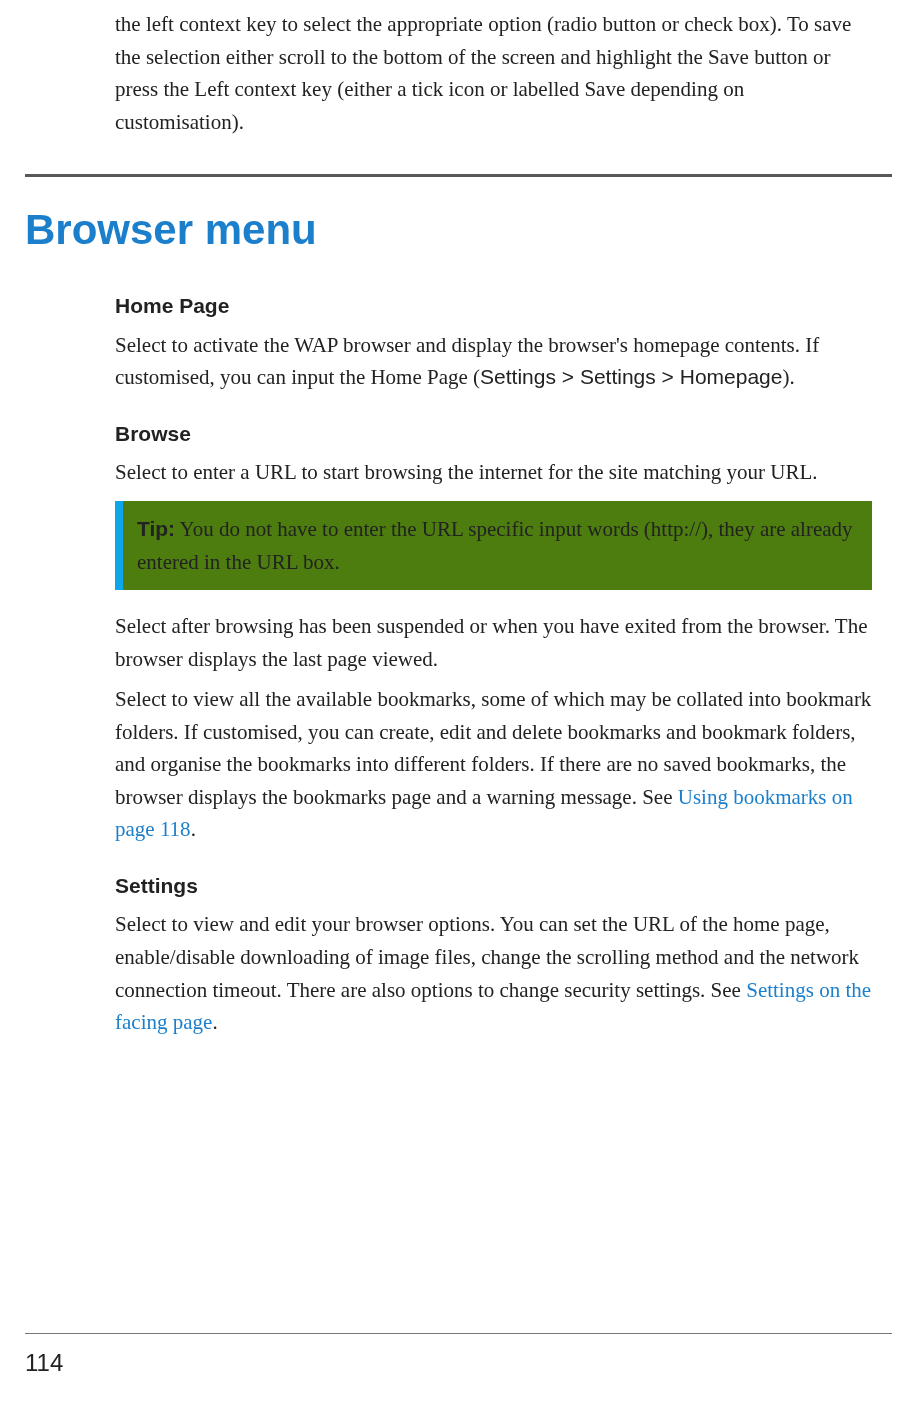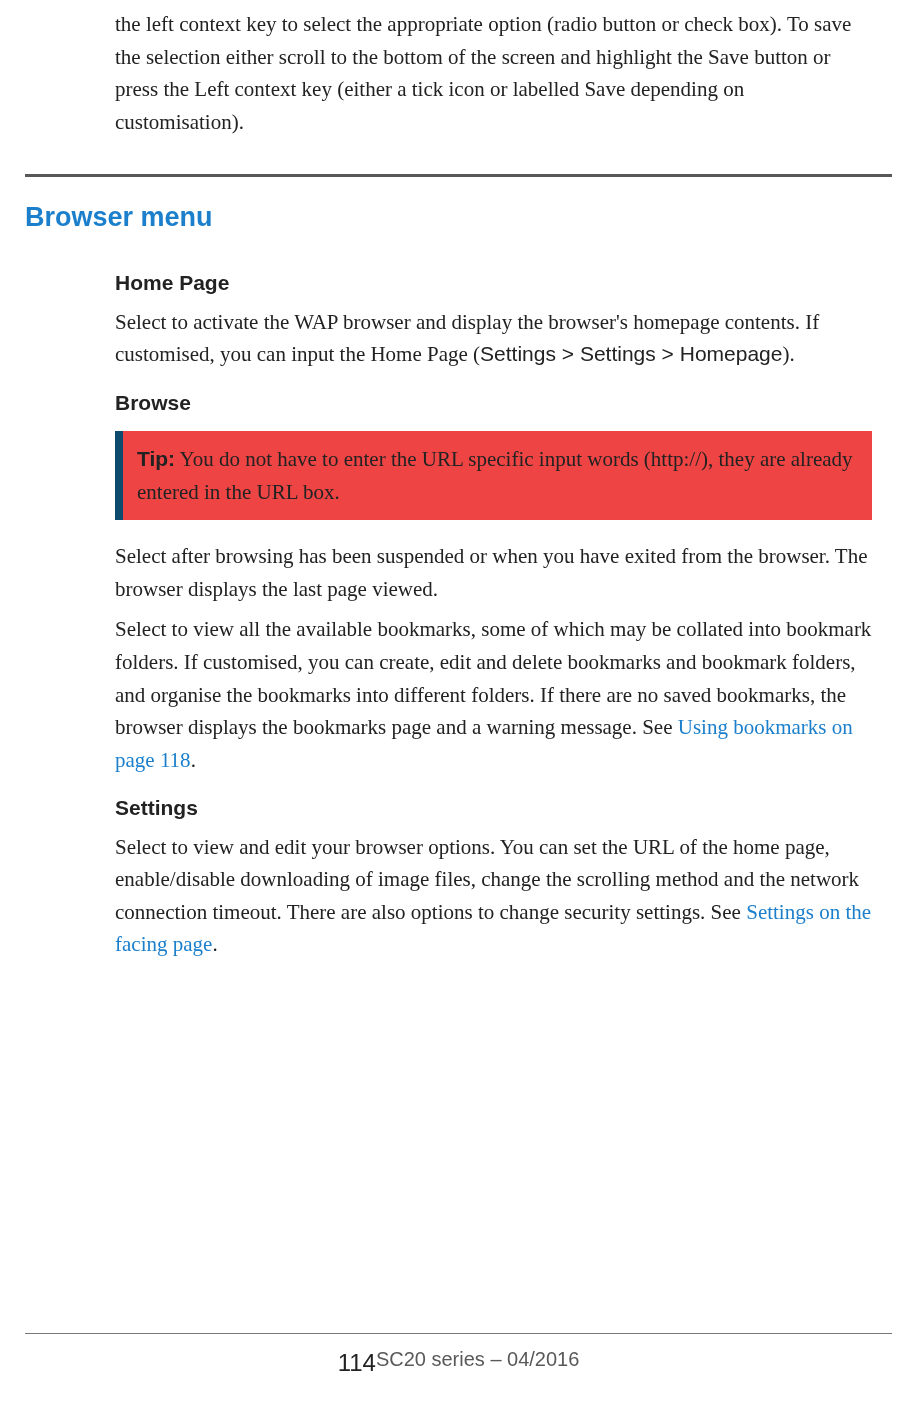--- a/index.html
+++ b/index.html
@@ -24,43 +24,43 @@
     .intro p { margin-bottom: 16px; }
     .rule {
       height: 3px;
       background: #56585a;
       margin: 36px 0 20px 0;
     }
     h1.section-heading {
       font-family: Arial, "Helvetica Neue", Helvetica, sans-serif;
       color: #1b7fcc;
       font-weight: 700;
-      font-size: 27px;
+      font-size: 42px;
       margin: 0 0 28px 0;
     }
     .content {
       padding-left: 90px;
       padding-right: 20px;
     }
     h3.subhead {
       font-family: Arial, "Helvetica Neue", Helvetica, sans-serif;
       font-weight: 700;
       font-size: 21px;
       color: #222;
-      margin-top: 16px;
+      margin-top: 24px;
       margin-bottom: 6px;
     }
     .content p { margin-bottom: 8px; }
     .bold-sans {
       font-family: Arial, "Helvetica Neue", Helvetica, sans-serif;
       font-weight: 400;
     }
     .tip-box {
-      background: #ef4444;
-      border-left: 8px solid #0c4a6e;
+      background: #4d7c0f;
+      border-left: 8px solid #0ea5e9;
       padding: 12px 14px 12px 14px;
       margin: 12px 0 20px 0;
     }
     .tip-label {
       font-family: Arial, "Helvetica Neue", Helvetica, sans-serif;
       font-weight: 700;
     }
     a.xref {
       color: #1b7fcc;
       text-decoration: none;
@@ -72,21 +72,21 @@
       right: 25px;
       bottom: 20px;
     }
     .footer-rule {
       height: 1px;
       background: #777;
       margin-bottom: 10px;
     }
     .footer-line {
       display: flex;
-      justify-content: center;
+      justify-content: space-between;
       font-family: Arial, "Helvetica Neue", Helvetica, sans-serif;
       font-size: 20px;
       color: #595959;
     }
     .footer-line .pgnum { color: #222; font-size: 24px;}
   </style>
 </head>
 <body>
 
 <div class="page">
@@ -98,20 +98,21 @@
 
   <h1 class="section-heading">Browser menu</h1>
 
   <div class="content">
     <h3 class="subhead">Home Page</h3>
     <p>
       <span>Select to activate the WAP browser and display the browser's homepage contents. If customised, you can input the Home Page (</span><span class="bold-sans">Settings &gt; Settings &gt; Homepage</span><span>).</span>
     </p>
 
     <h3 class="subhead">Browse</h3>
+    <p>Select to enter a URL to start browsing the internet for the site matching your URL.</p>
 
     <div class="tip-box">
       <span class="tip-label">Tip:</span><span>  You do not have to enter the URL specific input words (http://), they are already entered in the URL box.</span>
     </div>
 
     <p>Select after browsing has been suspended or when you have exited from the browser. The browser displays the last page viewed.</p>
 
     <p>
       <span>Select to view all the available bookmarks, some of which may be collated into bookmark folders. If customised, you can create, edit and delete bookmarks and bookmark folders, and organise the bookmarks into different folders. If there are no saved bookmarks, the browser displays the bookmarks page and a warning message. See </span><a class="xref"><span class="ital">Using bookmarks</span><span> on page 118</span></a><span>.</span>
     </p>
@@ -120,15 +121,14 @@
     <p>
       <span>Select to view and edit your browser options. You can set the URL of the home page, enable/disable downloading of image files, change the scrolling method and the network connection timeout. There are also options to change security settings. See </span><a class="xref"><span class="ital">Settings</span><span>  on the facing page</span></a><span>.</span>
     </p>
   </div>
 </div>
 
 <div class="footer">
   <div class="footer-rule"></div>
   <div class="footer-line">
     <span class="pgnum">114</span>
-    <span>SC20 series – 04/2016</span>
   </div>
 </div>
 
 </body></html>

